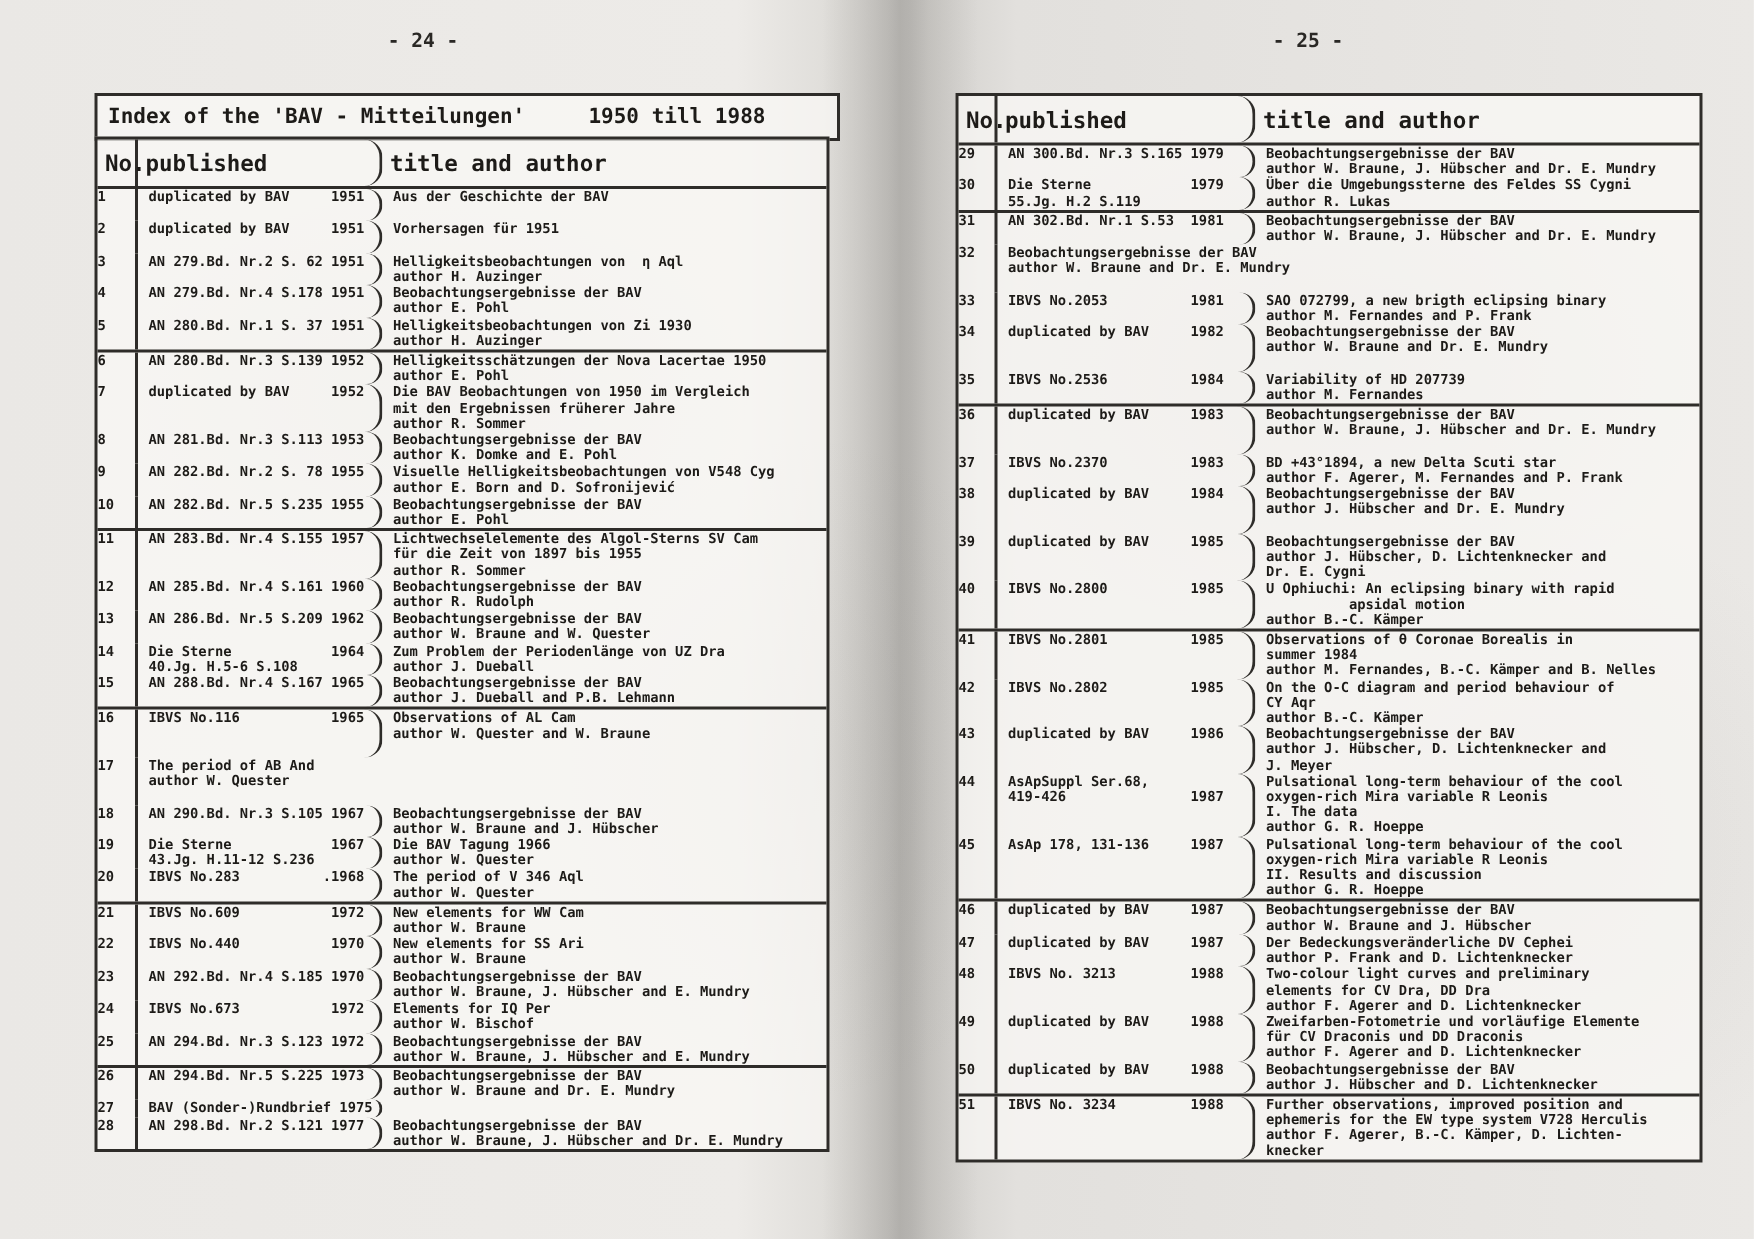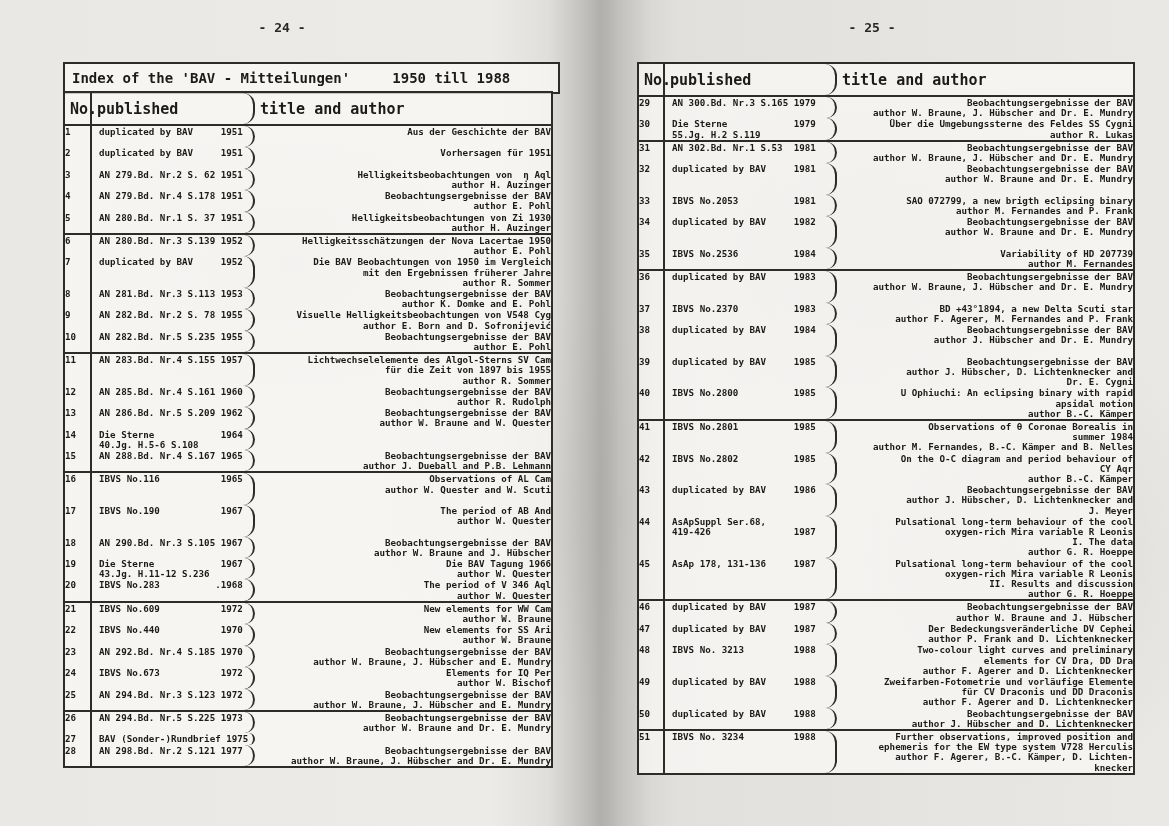--- a/index.html
+++ b/index.html
@@ -47,21 +47,21 @@
   .tbl-right .t-head,.tbl-right .entry{grid-template-columns:26px 172px 1fr;}
   .t-head > div{padding:7px 0 6px 5px;font-size:15px;font-weight:bold;white-space:pre;}
 
   .c-no{border-right:2px solid #2e2c29;}
   .c-pub{border-right:2px solid #2e2c29;border-radius:12px;}
 
   .entry{display:grid;}
   .entry.sep{border-top:2px solid #2e2c29;}
   .entry .c-no{text-align:left;padding:1px 6px 0 0;}
   .entry .c-pub{padding:1px 16px 0 7px;white-space:pre;}
-  .entry .c-title{padding:1px 0 0 7px;white-space:pre;text-align:right;}
+  .entry .c-title{padding:1px 12px 0 7px;white-space:pre;}
   .ln{min-height:10.2px;line-height:10.2px;font-size:9.2px;font-weight:bold;}
 </style>
 </head>
 <body>
 
 <div class="scan">
   <div class="gutter"></div>
 
   <div class="pageno p24">- 24 -</div>
   <div class="pageno p25">- 25 -</div>
@@ -164,40 +164,40 @@
             <div class="ln">13</div>
           </div>
           <div class="c-pub"><div class="ln">AN 286.Bd. Nr.5 S.209 1962</div></div>
           <div class="c-title"><div class="ln">Beobachtungsergebnisse der BAV</div><div class="ln">author W. Braune and W. Quester</div></div>
         </div>
         <div class="entry">
           <div class="c-no">
             <div class="ln">14</div>
           </div>
           <div class="c-pub"><div class="ln">Die Sterne            1964</div><div class="ln">40.Jg. H.5-6 S.108</div></div>
+          <div class="c-title"><div class="ln">Zum Problem der Periodenlänge von UZ Dra</div><div class="ln">author J. Dueball</div></div>
         </div>
         <div class="entry">
           <div class="c-no">
             <div class="ln">15</div>
           </div>
           <div class="c-pub"><div class="ln">AN 288.Bd. Nr.4 S.167 1965</div></div>
           <div class="c-title"><div class="ln">Beobachtungsergebnisse der BAV</div><div class="ln">author J. Dueball and P.B. Lehmann</div></div>
         </div>
         <div class="entry sep">
           <div class="c-no">
             <div class="ln">16</div>
           </div>
           <div class="c-pub"><div class="ln">IBVS No.116           1965</div></div>
-          <div class="c-title"><div class="ln">Observations of AL Cam</div><div class="ln">author W. Quester and W. Scuti</div><div class="ln"></div></div>
+          <div class="c-title"><div class="ln">Observations of AL Cam</div><div class="ln">author W. Quester and W. Braune</div><div class="ln"></div></div>
         </div>
         <div class="entry">
           <div class="c-no">
             <div class="ln">17</div>
           </div>
-          <div class="c-pub"><div class="ln">IBVS No.190           1967</div></div>
           <div class="c-title"><div class="ln">The period of AB And</div><div class="ln">author W. Quester</div><div class="ln"></div></div>
         </div>
         <div class="entry">
           <div class="c-no">
             <div class="ln">18</div>
           </div>
           <div class="c-pub"><div class="ln">AN 290.Bd. Nr.3 S.105 1967</div></div>
           <div class="c-title"><div class="ln">Beobachtungsergebnisse der BAV</div><div class="ln">author W. Braune and J. Hübscher</div></div>
         </div>
         <div class="entry">
@@ -297,21 +297,20 @@
           <div class="c-no">
             <div class="ln">31</div>
           </div>
           <div class="c-pub"><div class="ln">AN 302.Bd. Nr.1 S.53  1981</div></div>
           <div class="c-title"><div class="ln">Beobachtungsergebnisse der BAV</div><div class="ln">author W. Braune, J. Hübscher and Dr. E. Mundry</div></div>
         </div>
         <div class="entry">
           <div class="c-no">
             <div class="ln">32</div>
           </div>
-          <div class="c-pub"><div class="ln">duplicated by BAV     1981</div></div>
           <div class="c-title"><div class="ln">Beobachtungsergebnisse der BAV</div><div class="ln">author W. Braune and Dr. E. Mundry</div><div class="ln"></div></div>
         </div>
         <div class="entry">
           <div class="c-no">
             <div class="ln">33</div>
           </div>
           <div class="c-pub"><div class="ln">IBVS No.2053          1981</div></div>
           <div class="c-title"><div class="ln">SAO 072799, a new brigth eclipsing binary</div><div class="ln">author M. Fernandes and P. Frank</div></div>
         </div>
         <div class="entry">

